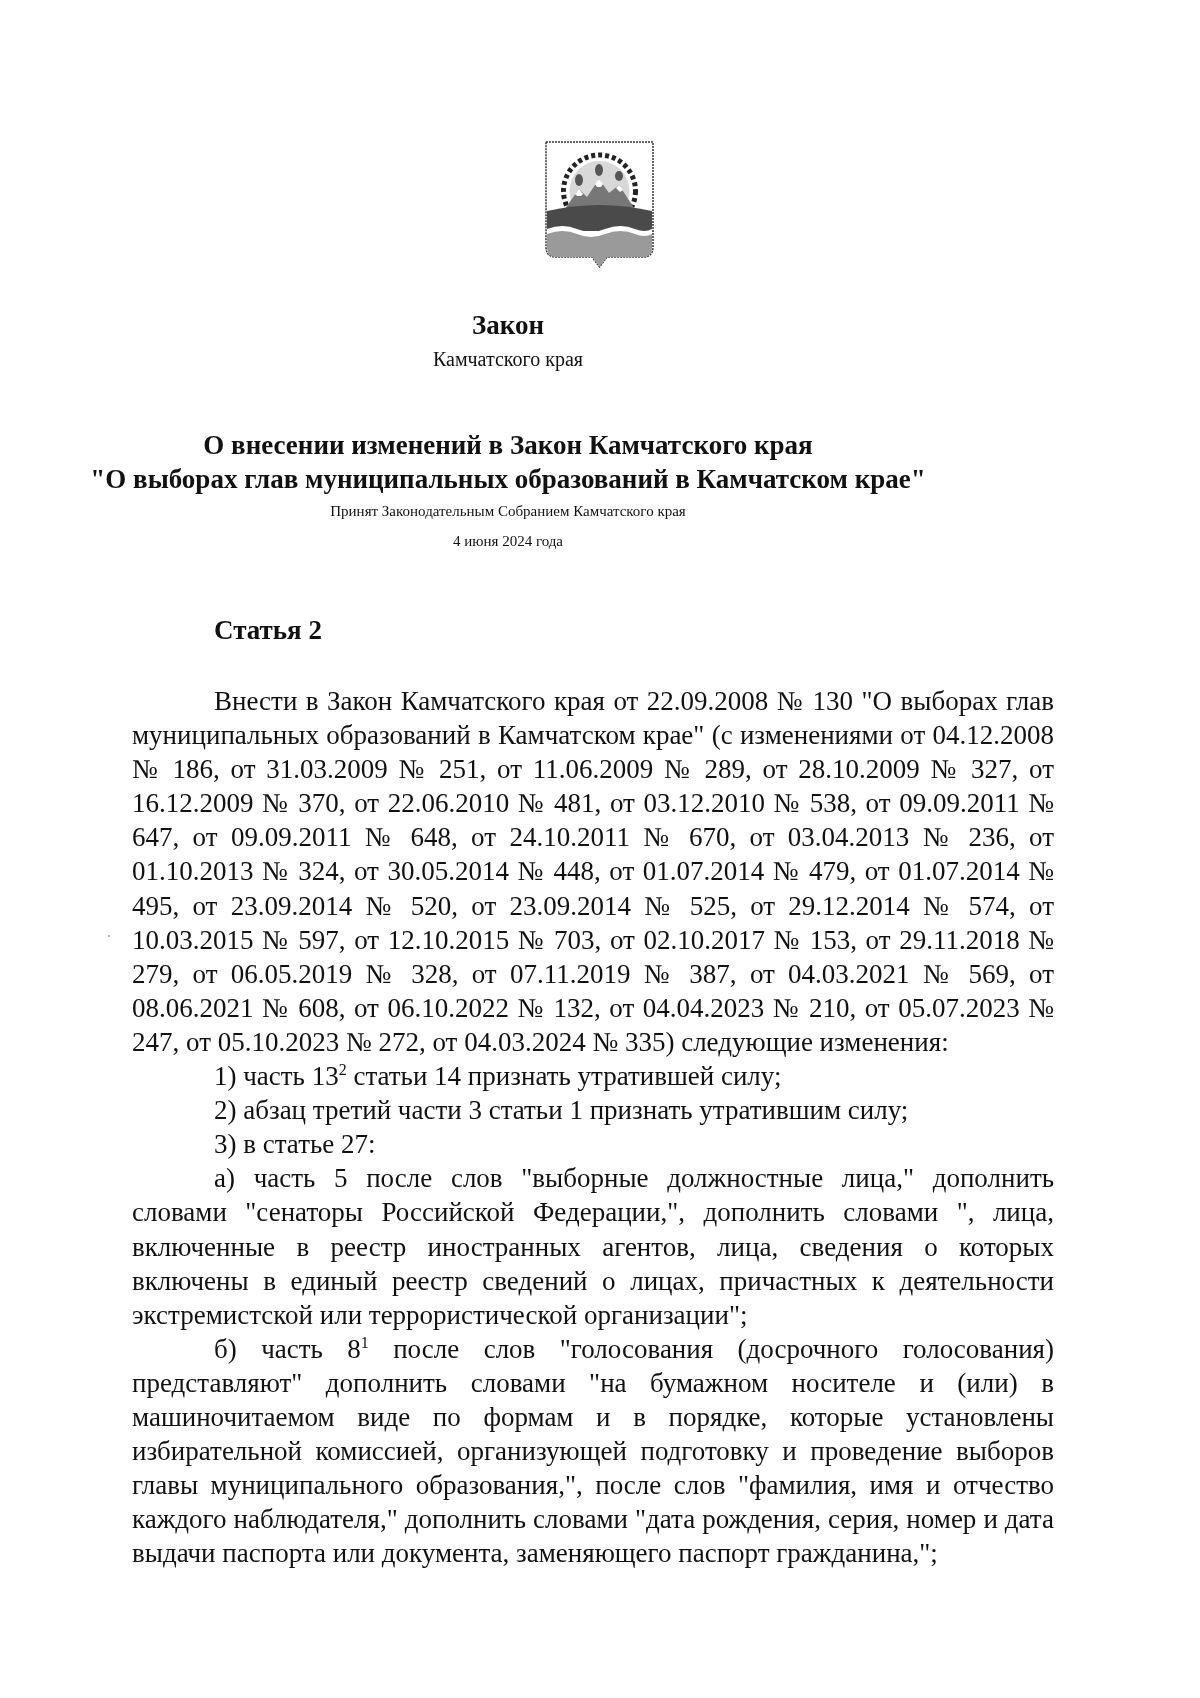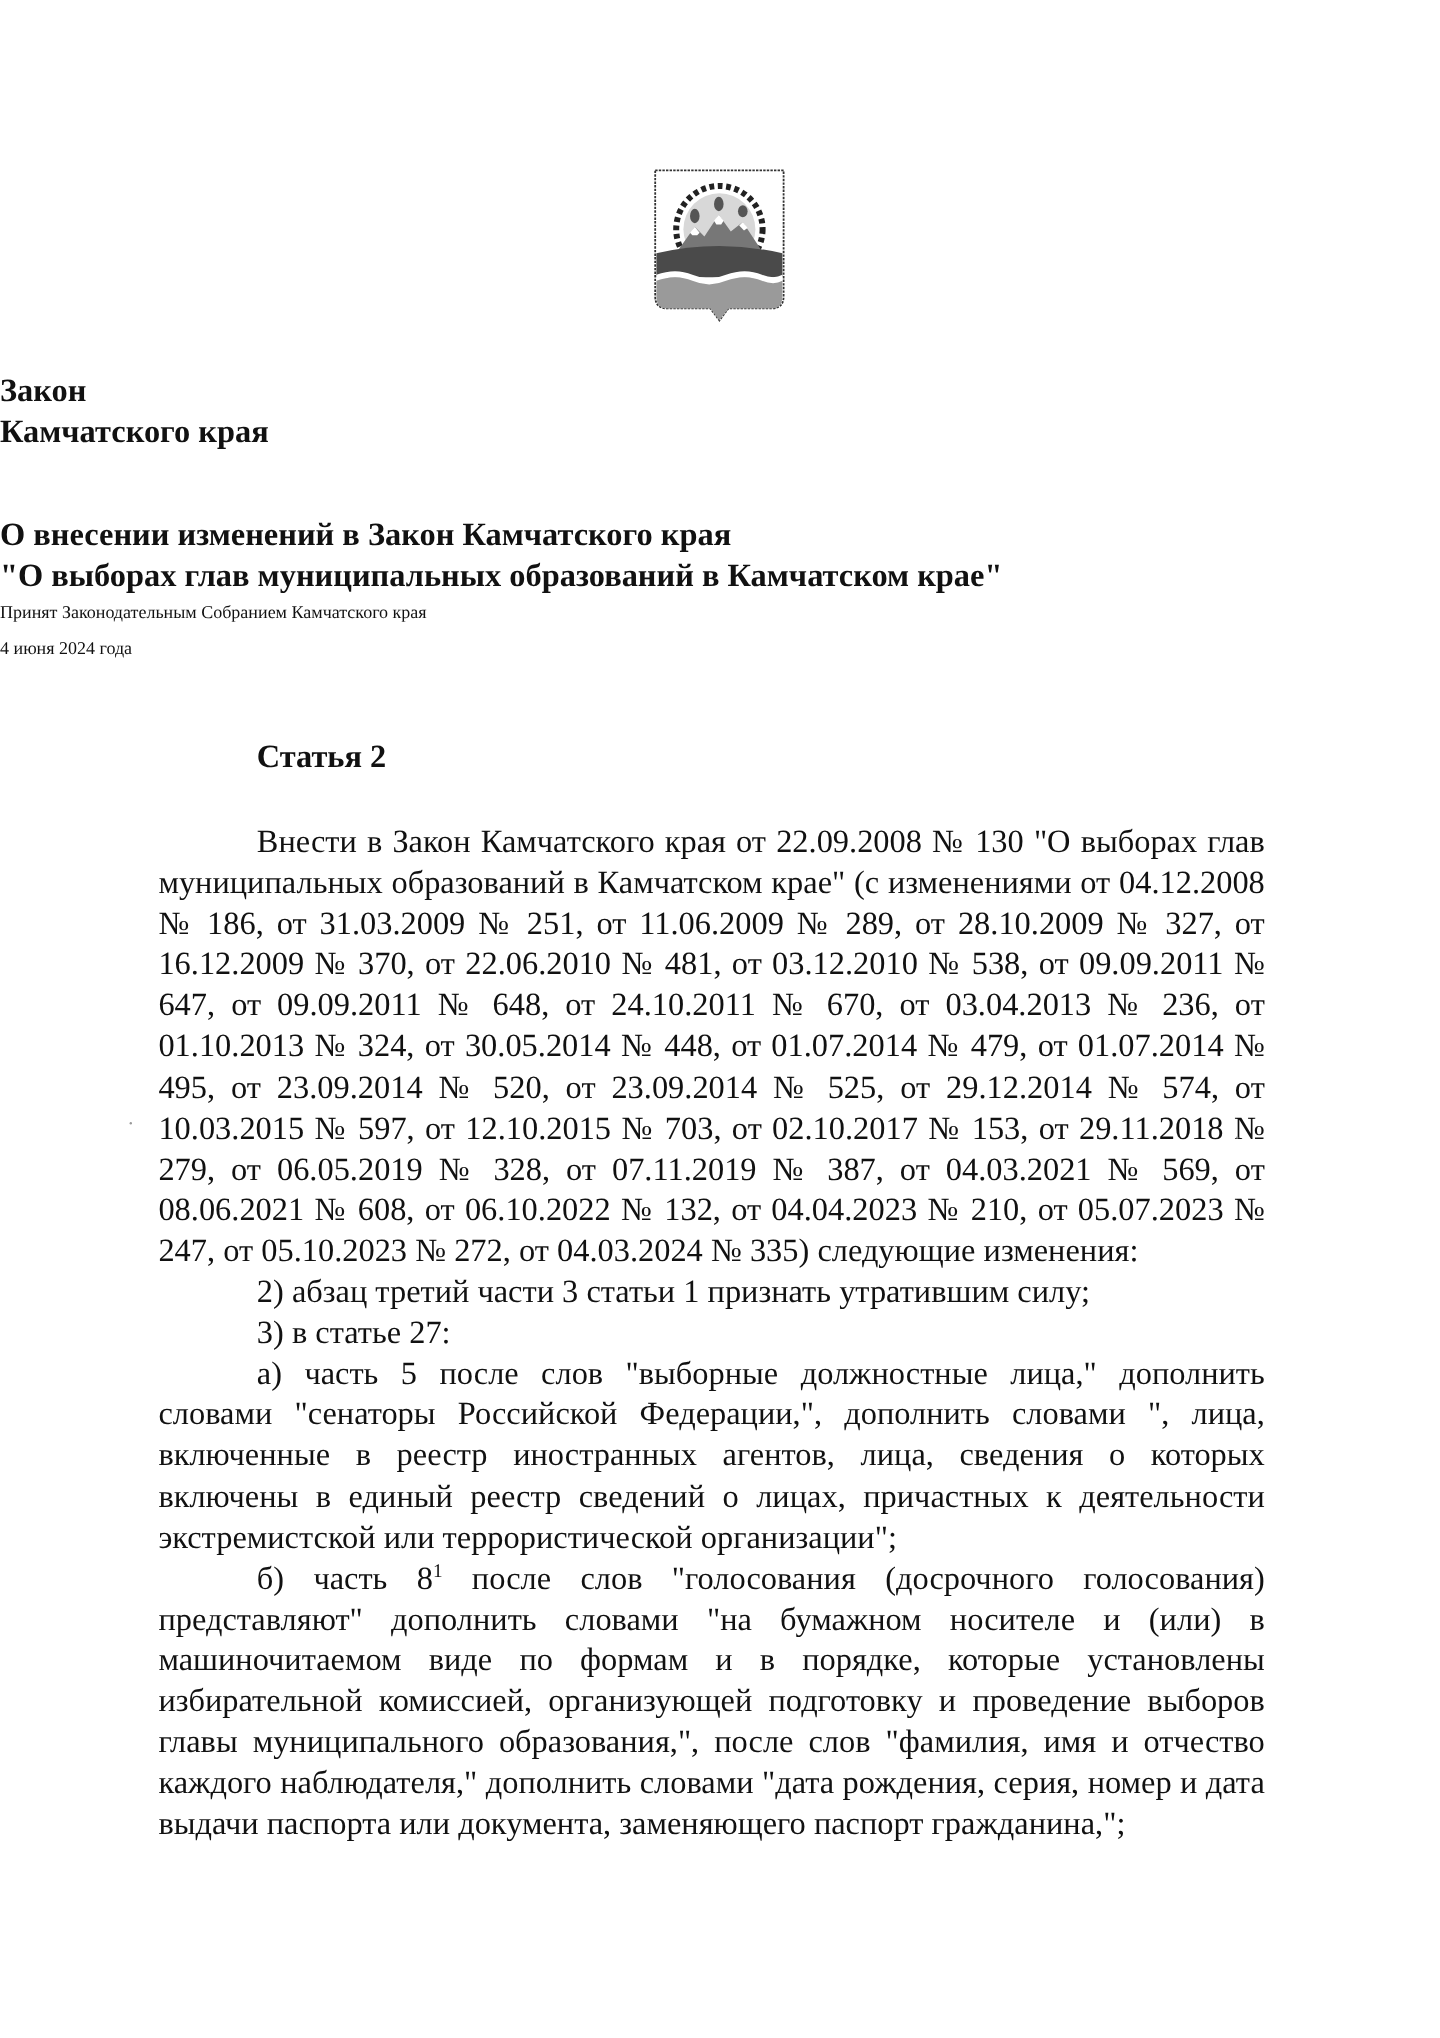--- a/index.html
+++ b/index.html
@@ -27,32 +27,32 @@
       position: absolute;
       left: 543px;
       top: 139px;
       width: 113px;
       height: 133px;
     }
     .header-block {
       position: absolute;
       left: 0;
       width: 1016px;
-      text-align: left;
+      text-align: center;
     }
     .law-word {
       top: 308px;
       font-size: 27px;
       font-weight: bold;
       line-height: 34px;
     }
     .law-region {
       top: 342px;
-      font-size: 27px;
-      font-weight: bold;
+      font-size: 20px;
+      font-weight: normal;
       line-height: 34px;
     }
     .law-title {
       top: 404px;
       font-size: 27px;
       font-weight: bold;
       line-height: 34px;
       margin-top: 24px;
     }
     .adopted {
@@ -136,20 +136,21 @@
 
   <div class="header-block adopted">
     <div>Принят Законодательным Собранием Камчатского края</div>
     <div>4 июня 2024 года</div>
   </div>
 
   <div class="article-heading">Статья 2</div>
 
   <div class="body-text">
     <p class="noindent-last">Внести в Закон Камчатского края от 22.09.2008 № 130 "О выборах глав муниципальных образований в Камчатском крае" (с изменениями от 04.12.2008 № 186, от 31.03.2009 № 251, от 11.06.2009 № 289, от 28.10.2009 № 327, от 16.12.2009 № 370, от 22.06.2010 № 481, от 03.12.2010 № 538, от 09.09.2011 № 647, от 09.09.2011 № 648, от 24.10.2011 № 670, от 03.04.2013 № 236, от 01.10.2013 № 324, от 30.05.2014 № 448, от 01.07.2014 № 479, от 01.07.2014 № 495, от 23.09.2014 № 520, от 23.09.2014 № 525, от 29.12.2014 № 574, от 10.03.2015 № 597, от 12.10.2015 № 703, от 02.10.2017 № 153, от 29.11.2018 № 279, от 06.05.2019 № 328, от 07.11.2019 № 387, от 04.03.2021 № 569, от 08.06.2021 № 608, от 06.10.2022 № 132, от 04.04.2023 № 210, от 05.07.2023 № 247, от 05.10.2023 № 272, от 04.03.2024 № 335) следующие изменения:</p>
+    <p><span>1) часть 13</span><sup>2</sup><span> статьи 14 признать утратившей силу;</span></p>
     <p>2) абзац третий части 3 статьи 1 признать утратившим силу;</p>
     <p>3) в статье 27:</p>
     <p class="noindent-last">а) часть 5 после слов "выборные должностные лица," дополнить словами "сенаторы Российской Федерации,", дополнить словами ", лица, включенные в реестр иностранных агентов, лица, сведения о которых включены в единый реестр сведений о лицах, причастных к деятельности экстремистской или террористической организации";</p>
     <p class="noindent-last"><span>б) часть 8</span><sup>1</sup><span> после слов "голосования (досрочного голосования) представляют" дополнить словами "на бумажном носителе и (или) в машиночитаемом виде по формам и в порядке, которые установлены избирательной комиссией, организующей подготовку и проведение выборов главы муниципального образования,", после слов "фамилия, имя и отчество каждого наблюдателя," дополнить словами "дата рождения, серия, номер и дата выдачи паспорта или документа, заменяющего паспорт гражданина,";</span></p>
   </div>
 
   <div class="scan-dot" style="left:108px; top:935px;"></div>
   <div class="scan-dot" style="left:1030px; top:947px;"></div>
 </div>
 

